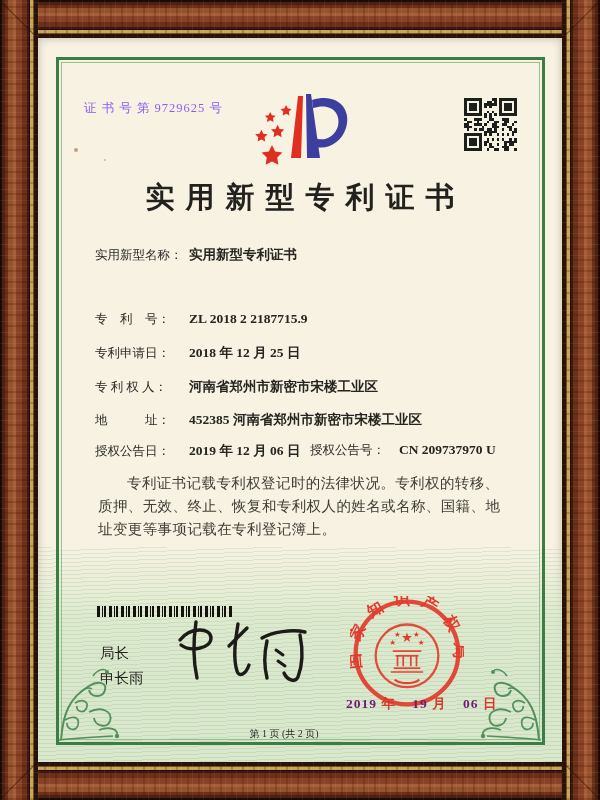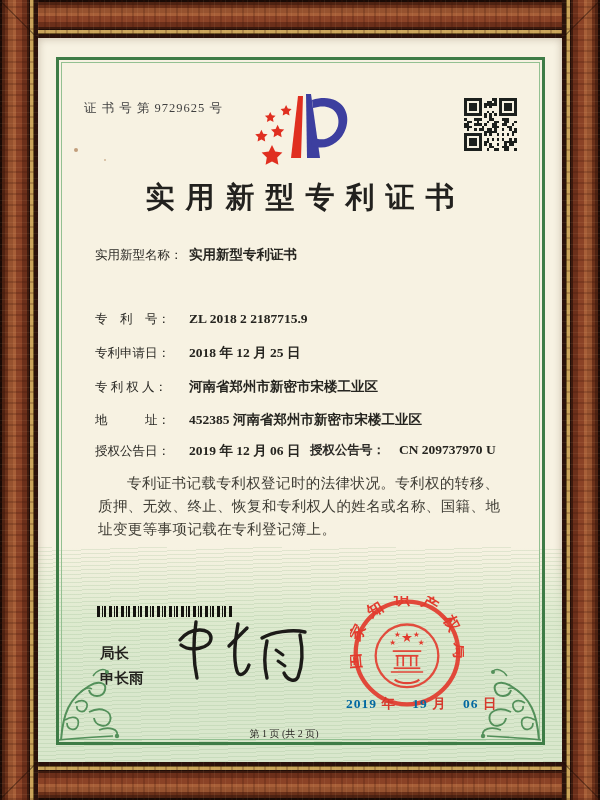--- a/index.html
+++ b/index.html
@@ -30,38 +30,38 @@
   .green-band{position:absolute;left:0;right:0;bottom:0;height:215px;
     background:
       repeating-linear-gradient(178deg, rgba(110,160,105,.16) 0 1px, rgba(0,0,0,0) 1px 4px),
       linear-gradient(180deg, rgba(213,231,200,0) 0, rgba(213,231,200,.75) 70px, #d9e7cc 130px);}
   .green-border{position:absolute;left:18px;top:19px;right:17px;bottom:17px;border:3px solid #3e7c46;}
   .green-border .gb-inner{position:absolute;inset:2px;border:1px solid #93c091;}
   .speck{position:absolute;border-radius:50%;}
   .speck.s1{left:36px;top:110px;width:4px;height:4px;background:rgba(150,90,40,.55);}
   .speck.s2{left:66px;top:121px;width:2px;height:2px;background:rgba(150,90,40,.4);}
   
-  .cert-no{position:absolute;left:46px;top:62px;font-size:12.5px;letter-spacing:1px;color:#404040;}
+  .cert-no{position:absolute;left:46px;top:62px;font-size:12.5px;letter-spacing:1px;color:#8b5cf6;}
   .logo{position:absolute;left:212px;top:50px;width:104px;height:78px;}
   .qr{position:absolute;left:426px;top:60px;width:53px;height:53px;}
   .title{position:absolute;left:0;right:0;top:140px;text-align:center;font-size:29px;font-weight:bold;letter-spacing:11px;color:#22211e;text-indent:11px;}
   .field-row{position:absolute;left:57px;font-size:13px;color:#2b2a26;white-space:nowrap;}
   .field-row .lbl{display:inline-block;width:80px;font-size:12.5px;}
   .field-row .val{font-weight:bold;font-size:13.5px;color:#262520;margin-left:14px;}
   .field-row .col2{position:absolute;left:215px;top:0;}
-  .field-row .col2 .lbl{width:auto;font-weight:bold;}
+  .field-row .col2 .lbl{width:auto;}
   .paras{position:absolute;left:60px;top:434px;width:408px;font-size:14.5px;line-height:23px;color:#3f3d35;letter-spacing:.4px;}
   .paras p{margin:0;text-indent:2em;}
   .barcode{position:absolute;left:59px;top:568px;height:11px;font-size:0;}
   .barcode i{display:inline-block;height:100%;background:#14120f;}
-  .official{position:absolute;left:62px;top:603px;font-size:14.5px;font-weight:bold;color:#23221e;line-height:25px;}
+  .official{position:absolute;left:62px;top:603px;font-size:14.5px;font-weight:normal;color:#23221e;line-height:25px;}
   .signature{position:absolute;left:128px;top:576px;width:156px;height:76px;}
   .seal{position:absolute;left:312px;top:558px;width:114px;height:114px;}
   .seal-date{position:absolute;left:296px;top:657px;width:150px;text-align:center;font-size:13.5px;font-weight:bold;letter-spacing:1px;white-space:nowrap;}
-  .seal-date .num{color:#0369a1;margin-left:12px;}
+  .seal-date .num{color:#701a75;margin-left:12px;}
   .seal-date .cjk{color:#d6382c;}
   .footer{position:absolute;left:0;right:0;top:689px;text-align:center;font-size:10px;color:#2e2c28;transform:translateX(-16px);}
   .ornament{position:absolute;bottom:20px;width:80px;height:86px;}
   .ornament.left{left:17px;}
   .ornament.right{right:17px;transform:scaleX(-1);}
 </style>
 </head>
 <body>
 
 <div class="frame-side frame-top"></div>

